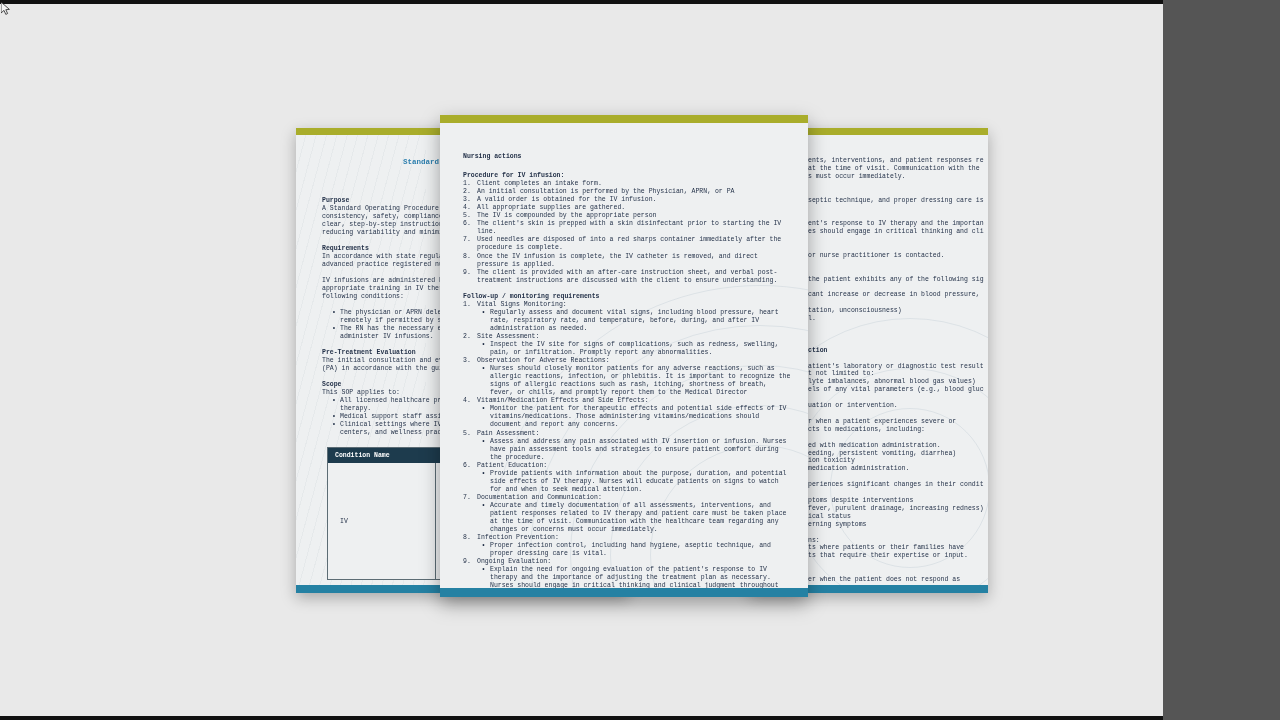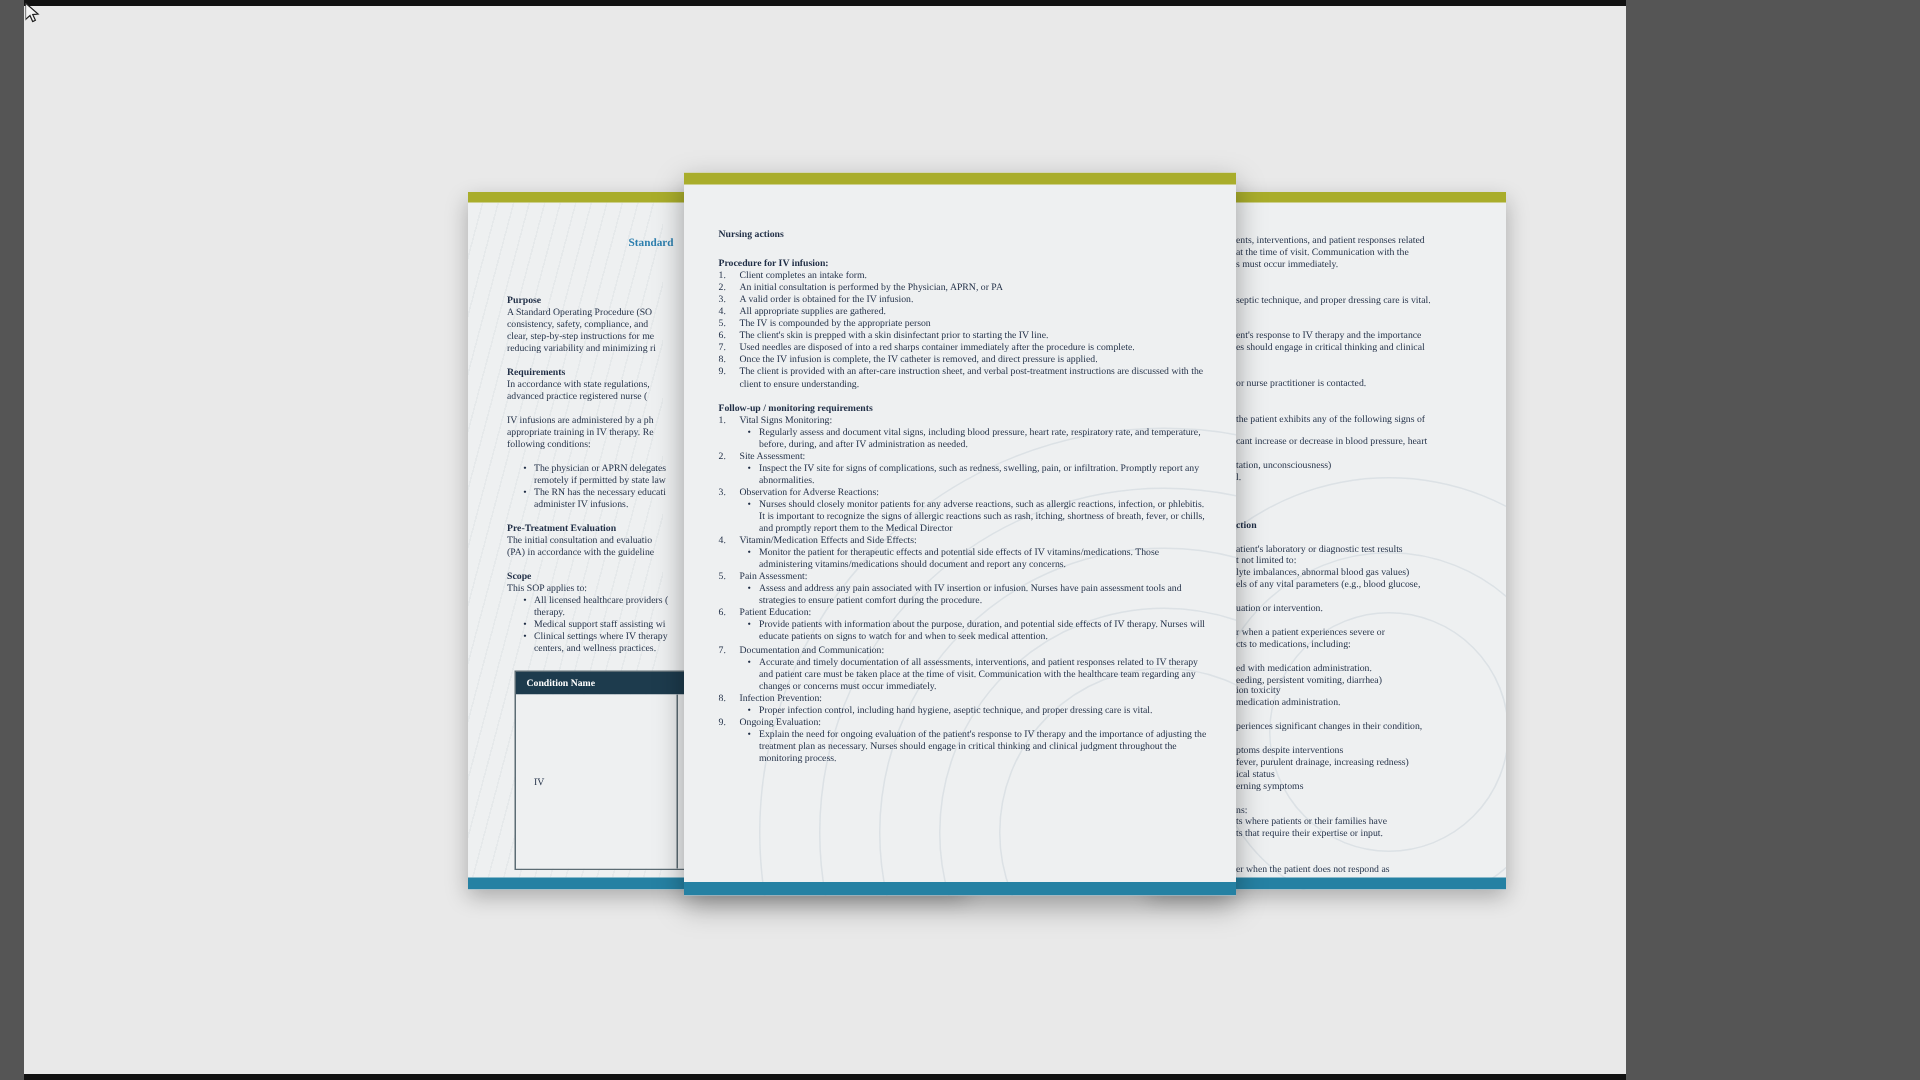--- a/index.html
+++ b/index.html
@@ -1,22 +1,21 @@
 <!DOCTYPE html>
 <html><head>
 <meta charset="utf-8">
 <style>
   * { margin:0; padding:0; box-sizing:border-box; }
   html,body { background:#555; }
   .stage {
-    position:relative; width:1068px; height:720px; overflow:hidden;
+    position:relative; width:1163px; height:720px; overflow:hidden;
     background:var(--stage-bg,#e9e9e9);
-    font-family:Liberation Serif, serif;
+    font-family:Liberation Mono, monospace;
     color:var(--body-text,#1f2d45);
-    margin-left:16px;
   }
   .black-bar { position:absolute; left:0; width:1280px; height:4px; background:#111; z-index:10; }
   .black-bar.top { top:0; }
   .black-bar.bottom { bottom:0; }
   .cursor { position:absolute; left:1px; top:2px; z-index:11; }
 
   .page {
     position:absolute; background:var(--page-bg,#eef0f1); overflow:hidden;
     box-shadow:0 5px 14px rgba(0,0,0,0.28);
   }

